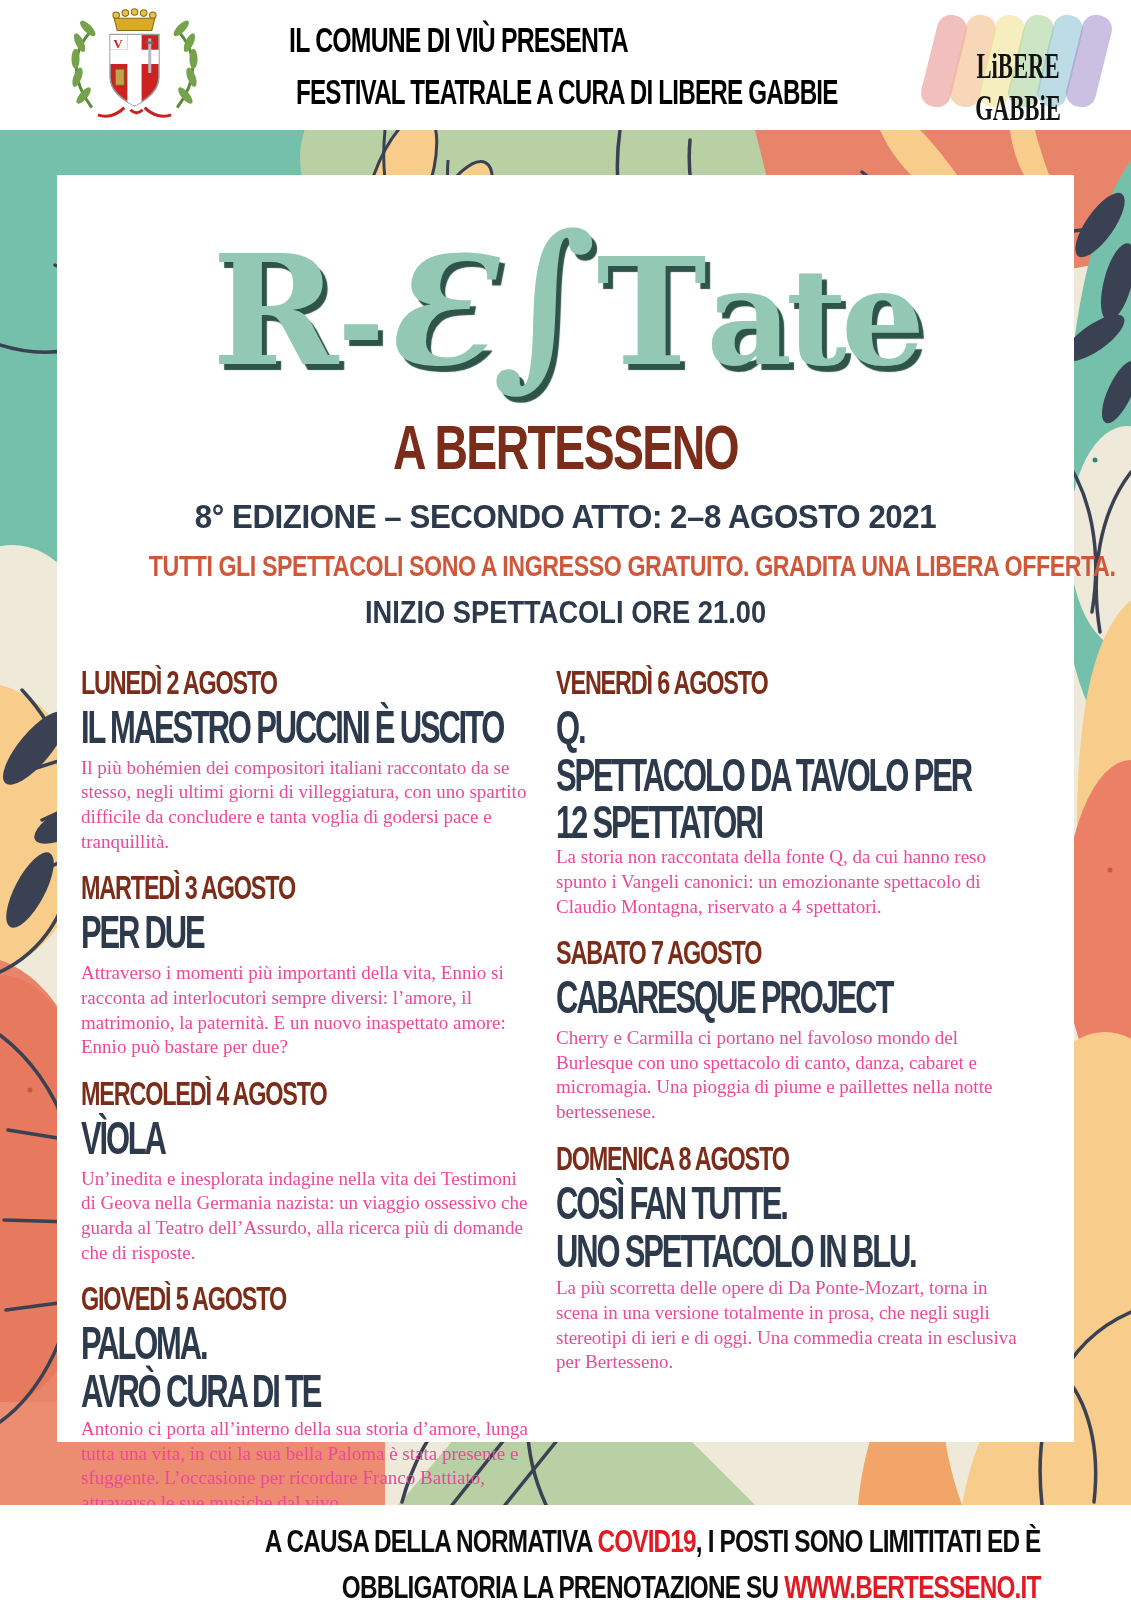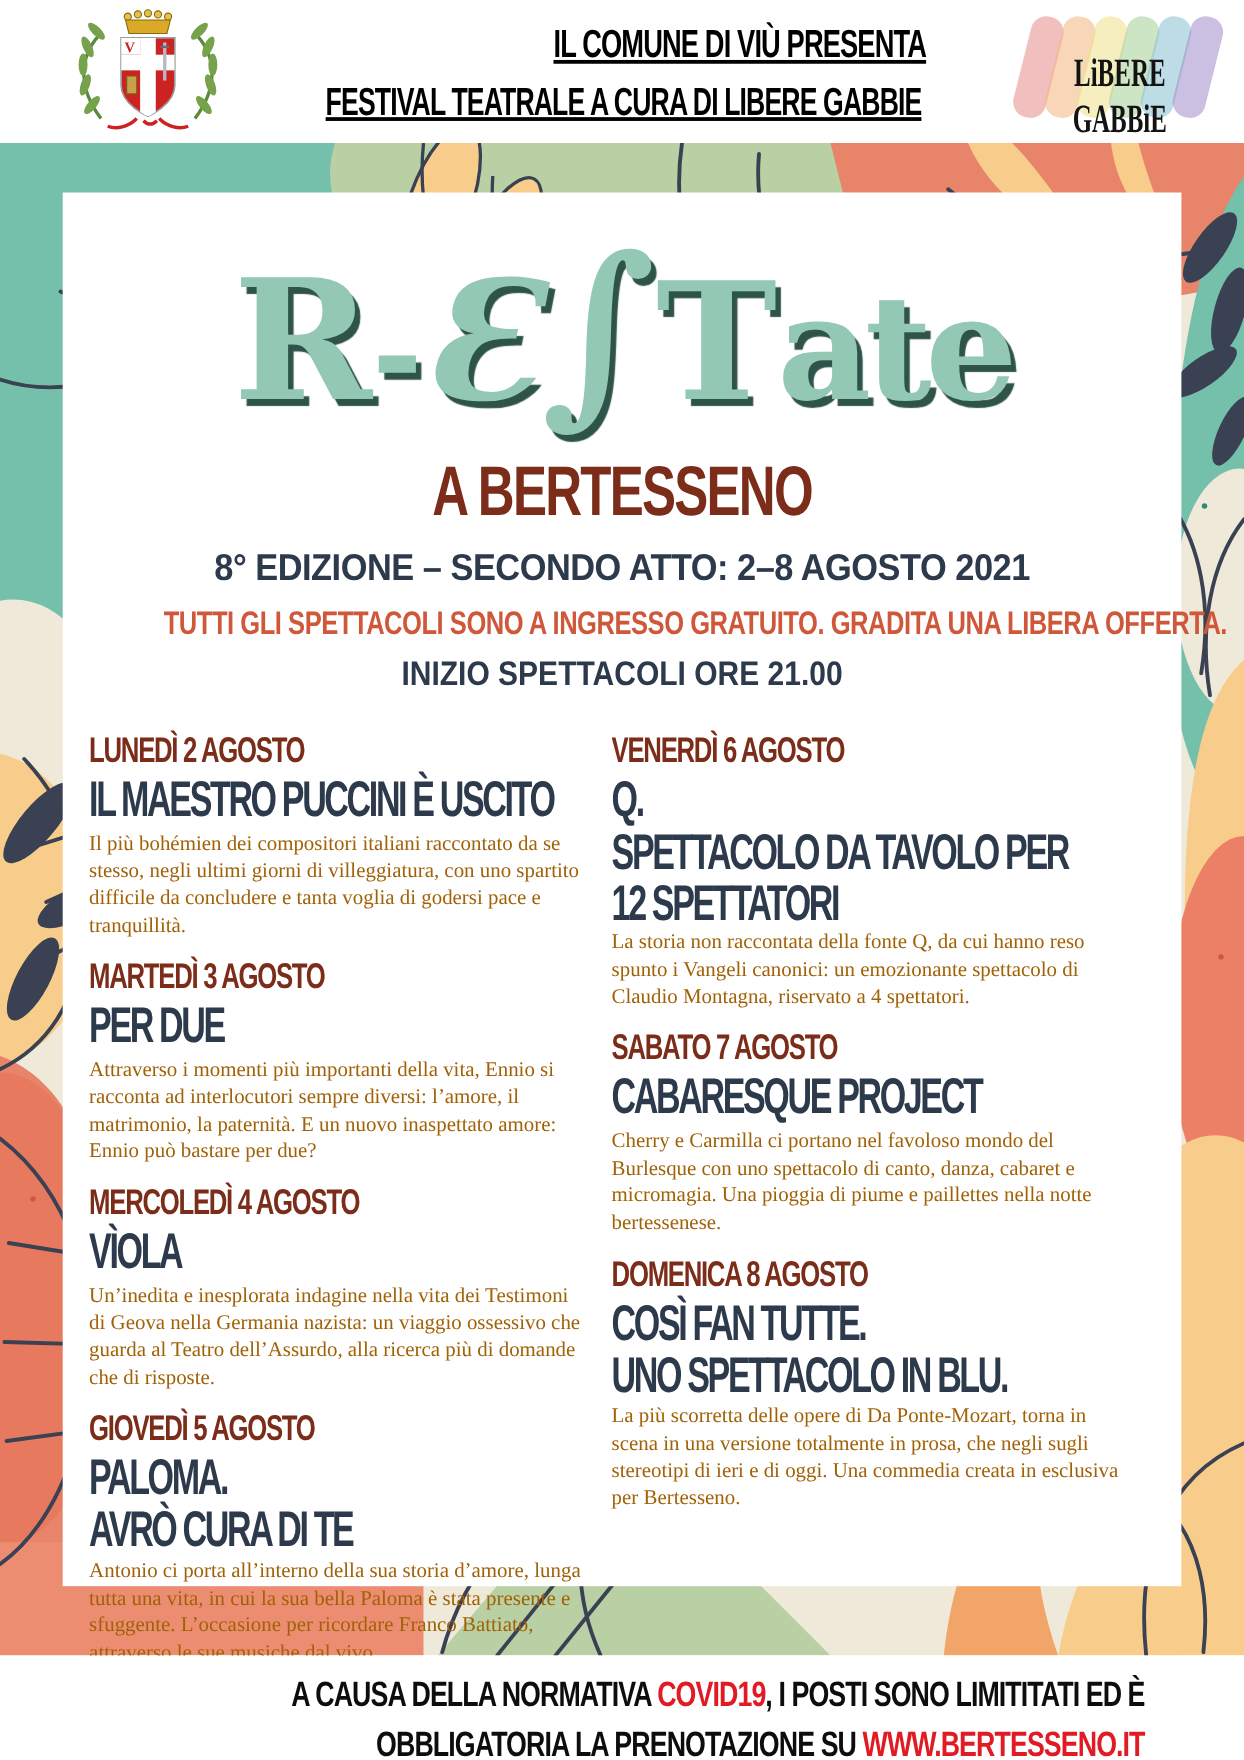--- a/index.html
+++ b/index.html
@@ -9,21 +9,21 @@
   }
   .poster{position:absolute;inset:0;}
 
   
   .pattern-band{position:absolute;left:0;top:130px;width:1131px;height:1375px;}
   .pattern-band svg{display:block;width:100%;height:100%;}
 
   
   .top-band{position:absolute;left:0;top:0;width:1131px;height:130px;background:#fff;}
   .crest{position:absolute;left:52px;top:6px;width:165px;height:120px;}
-  .head-text{position:absolute;left:220px;right:220px;top:20px;text-align:right;color:#000;text-decoration:underline;}
+  .head-text{position:absolute;left:220px;right:220px;top:20px;text-align:left;color:#000;}
   .head-line{font-weight:700;letter-spacing:-1px;white-space:pre;}
   .head-line1{font-size:31px;transform:scaleX(0.80) scaleY(1.15);transform-origin:center top;}
   .head-line2{font-size:31px;margin-top:16px;transform:scaleX(0.78) scaleY(1.15);transform-origin:center top;}
 
   .lg-logo{position:absolute;right:18px;top:10px;width:190px;height:108px;}
   .lg-stroke{position:absolute;top:4px;width:30px;height:94px;border-radius:14px;opacity:.55;transform:rotate(14deg);}
   .lg-s1{left:6px;background:#e88a8a;}
   .lg-s2{left:35px;background:#f2b77d;}
   .lg-s3{left:64px;background:#efe08a;}
   .lg-s4{left:93px;background:#a6cf96;}
@@ -66,21 +66,21 @@
   .events-col-left{width:455px;}
   .events-col-right{width:470px;}
 
   .event{margin:0 0 6px 0;}
   .event-day{margin:16px 0 0;color:var(--c-maroon,#7b2d1a);font-size:30px;font-weight:700;
     letter-spacing:-1.5px;transform:scaleX(0.78) scaleY(1.08);transform-origin:left top;white-space:pre;}
   .event-title{margin:5px 0 7px;color:var(--c-navy,#2c3a4c);font-size:43px;font-weight:700;
     line-height:1.04;letter-spacing:-3px;transform:scaleX(0.72) scaleY(1.06);transform-origin:left top;
     white-space:pre;}
   .event-desc{margin:0;font-family:"Liberation Serif",serif;font-size:19px;line-height:1.3;
-    color:#a16207;letter-spacing:0;}
+    color:#ec4899;letter-spacing:0;}
 
   
   .bottom-band{position:absolute;left:0;bottom:0;width:1131px;height:95px;background:#fff;
     text-align:right;box-sizing:border-box;padding-top:18px;color:#0d0d0d;}
   .f-line{font-size:29px;font-weight:700;letter-spacing:-1px;
     transform:scaleX(0.84) scaleY(1.1);transform-origin:center top;white-space:pre;}
   .f-line + .f-line{margin-top:13px;}
   .f-line span{white-space:pre;}
   .f-red{color:var(--c-alert_red,#e11a23);}
 </style>

